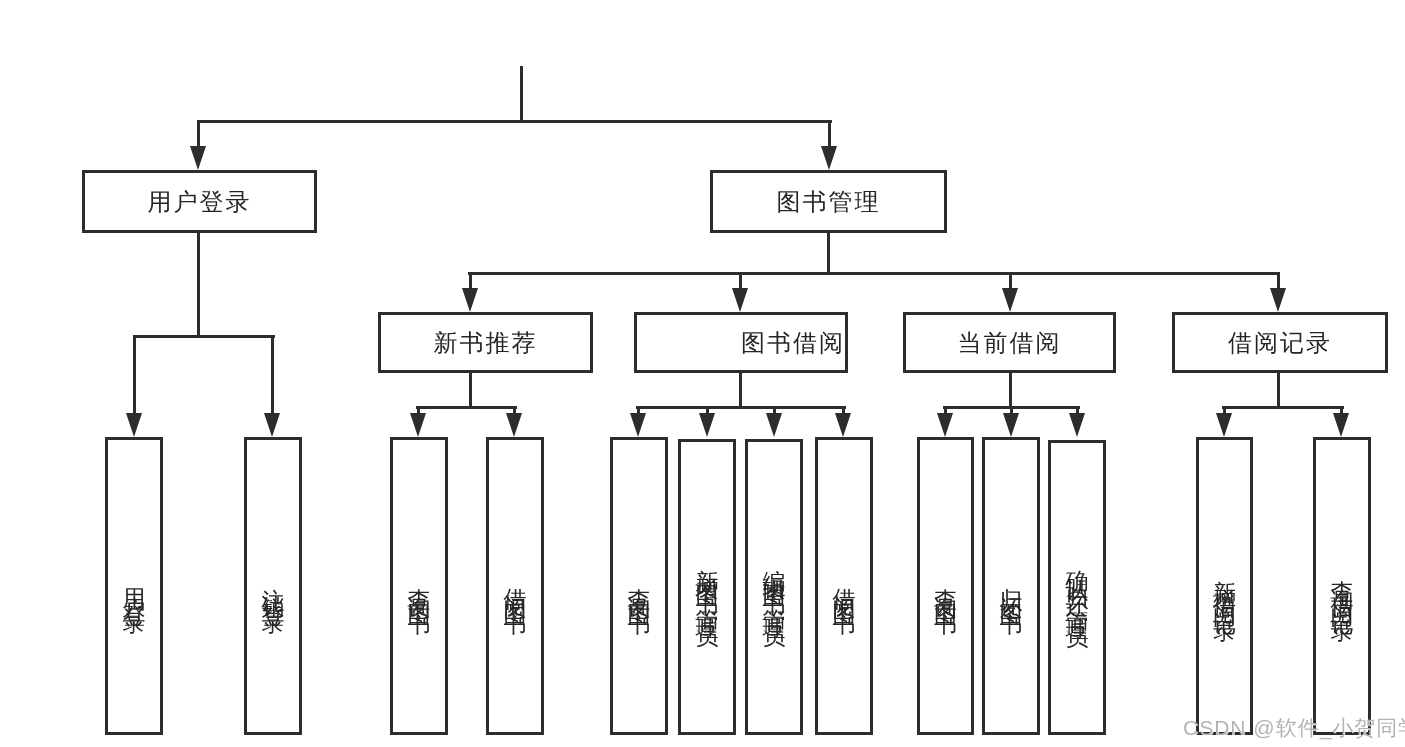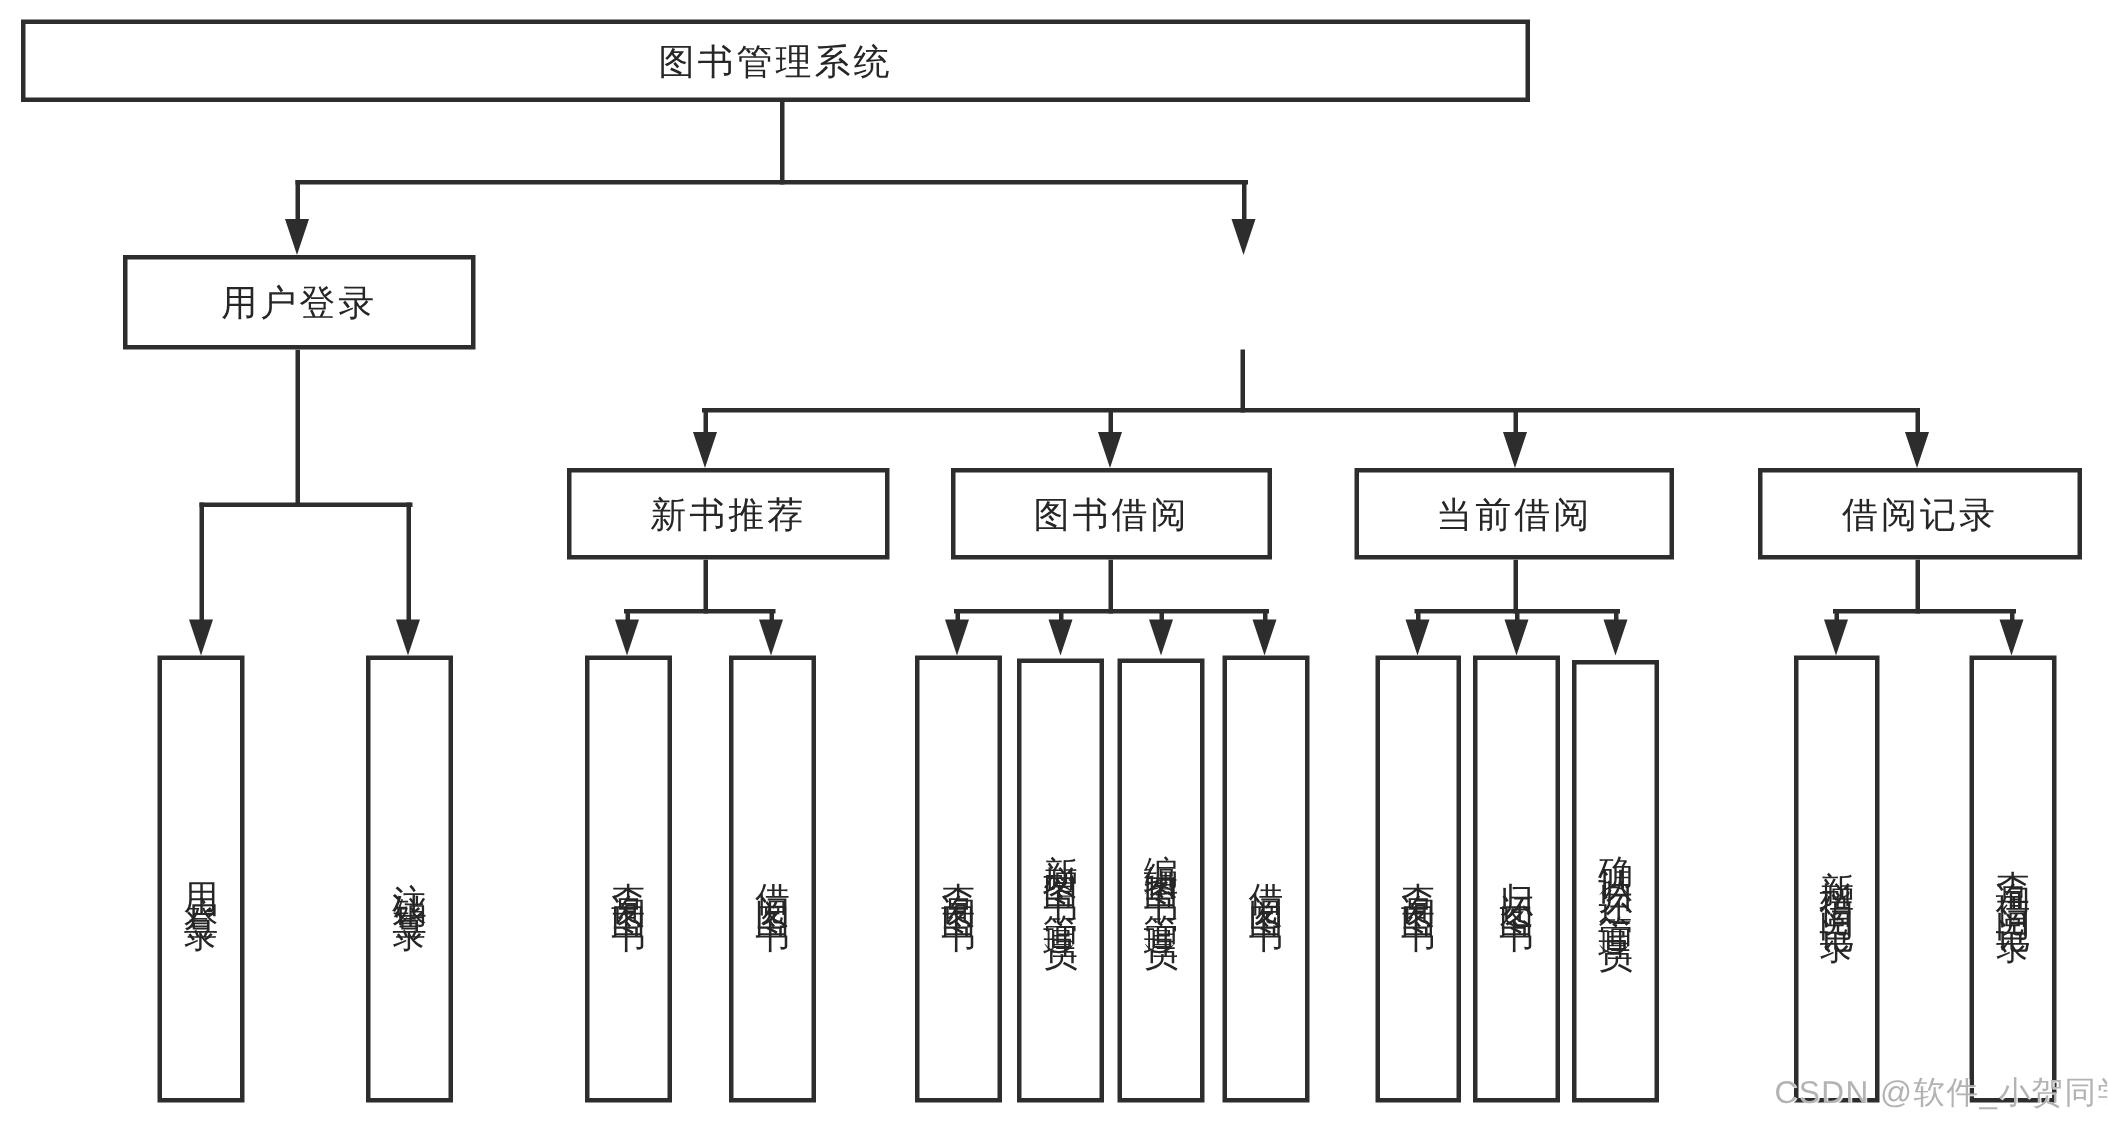--- a/index.html
+++ b/index.html
@@ -73,32 +73,32 @@
     text-shadow: 1px 1px 0 rgba(255,255,255,0.85);
     z-index: 5;
     white-space: nowrap;
   }
 </style>
 </head>
 <body>
 
 <div class="canvas">
 
-  <div class="box hbox" style="left:14px; top:13px; width:1006px; height:55px;">
-    <span>图书管理系统</span>
-  </div>
 
   <div class="box hbox" style="left:82px; top:170px; width:235px; height:63px;">
     <span>用户登录</span>
   </div>
+  <div class="box hbox" style="left:710px; top:170px; width:237px; height:63px;">
+    <span>图书管理</span>
+  </div>
 
   <div class="box hbox" style="left:378px; top:312px; width:215px; height:61px;">
     <span>新书推荐</span>
   </div>
-  <div class="box hbox" style="left:634px; top:312px; width:214px; height:61px;">
+  <div class="box hbox" style="left:634px; top:312px; width:214px; height:61px;justify-content:flex-end;">
     <span>图书借阅</span>
   </div>
   <div class="box hbox" style="left:903px; top:312px; width:213px; height:61px;">
     <span>当前借阅</span>
   </div>
   <div class="box hbox" style="left:1172px; top:312px; width:216px; height:61px;">
     <span>借阅记录</span>
   </div>
 
   <div class="box vbox" style="left:105px; top:437px; width:58px; height:298px;">

